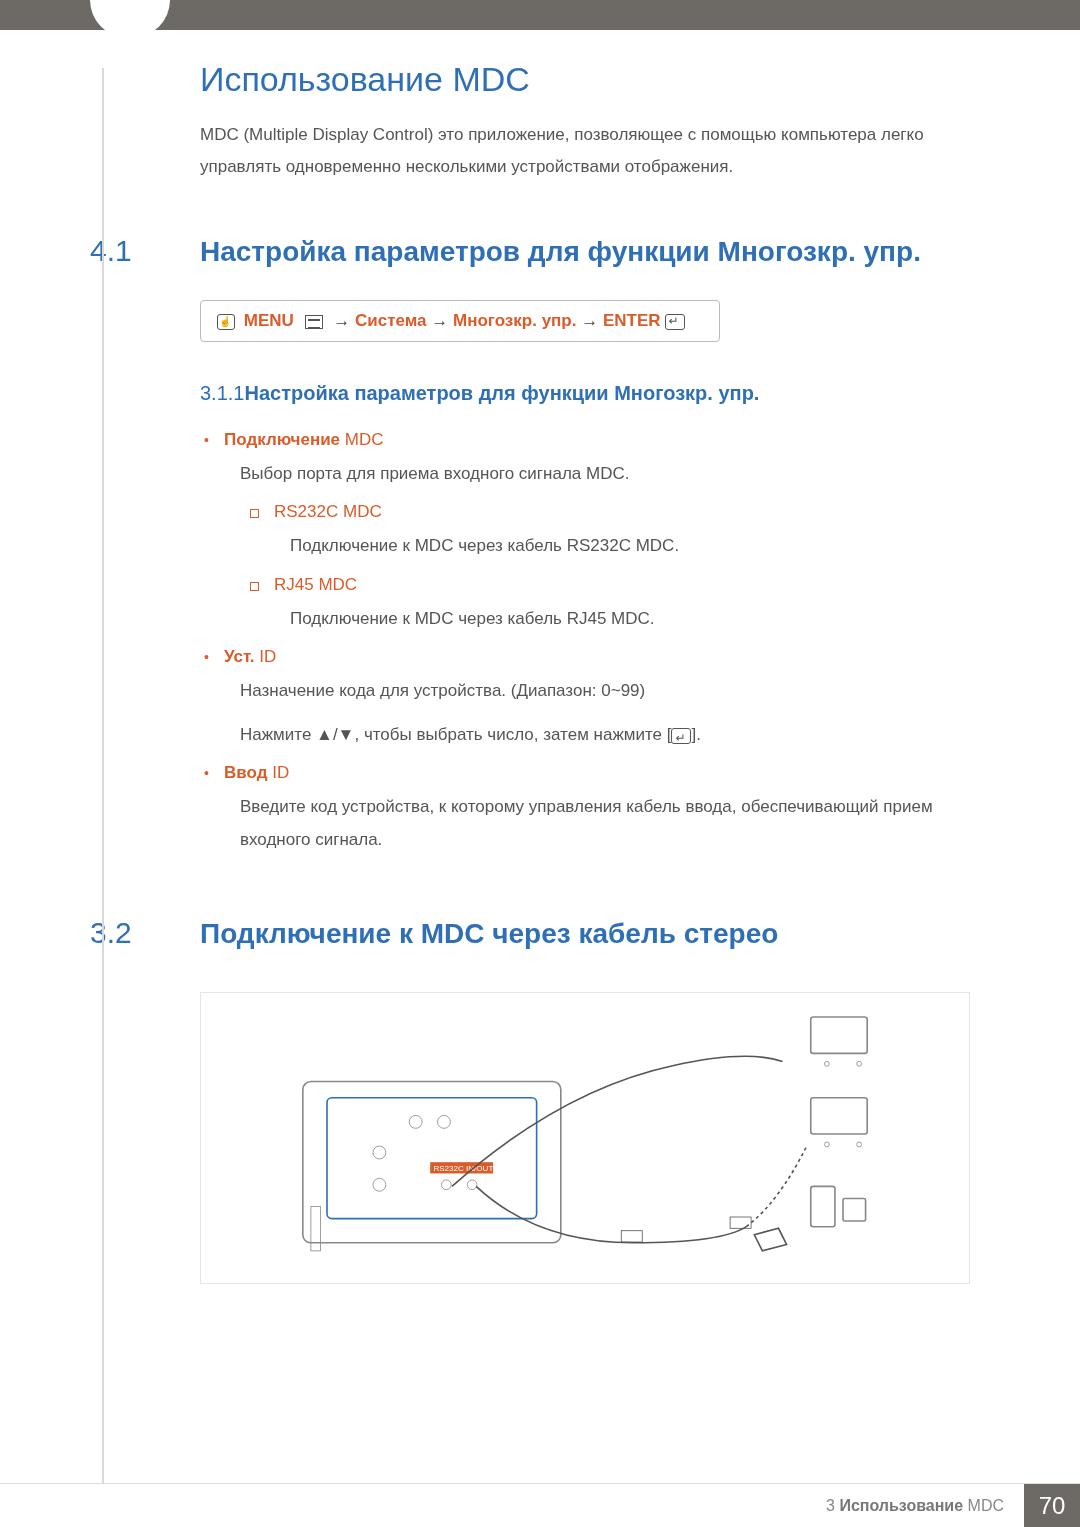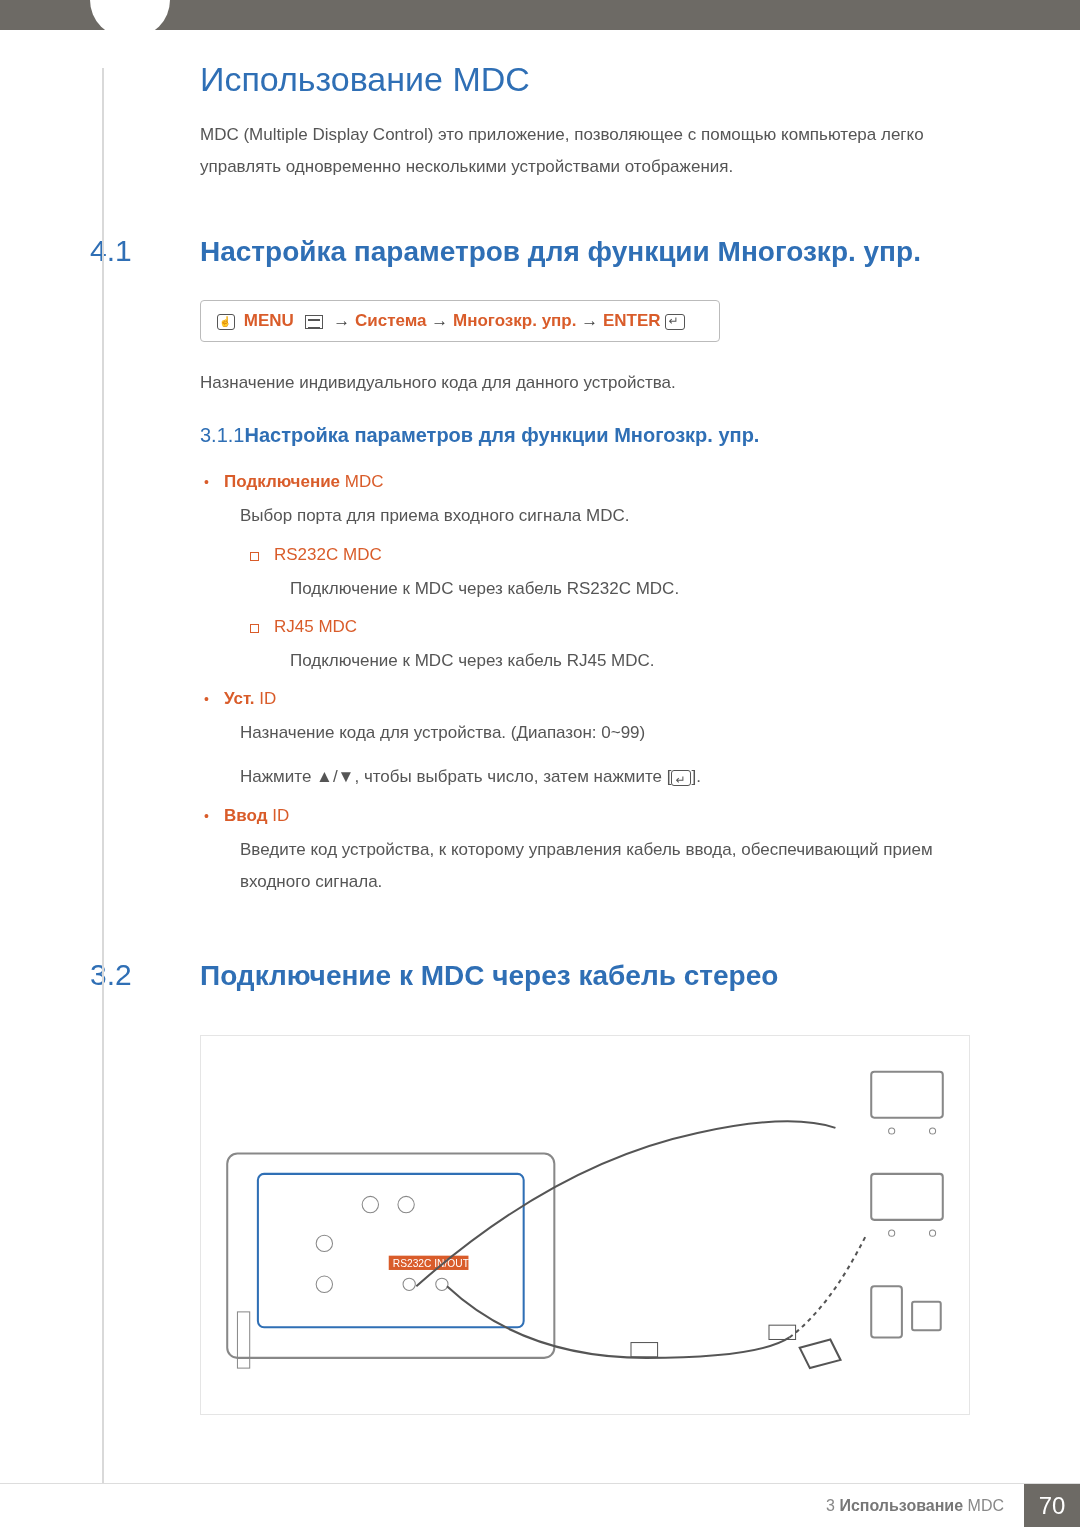--- a/index.html
+++ b/index.html
@@ -176,21 +176,21 @@
     position: absolute;
     left: 3px; top: -2px;
     font-size: 12px;
     color: #555;
   }
   .diagram-wrap {
     margin: 40px 110px 0 200px;
     border: 1px solid #e5e5e5;
     padding: 16px;
     position: relative;
-    height: 380px;
+    height: 292px;
   }
   .diagram-wrap svg { width: 100%; height: 100%; }
   .footer {
     position: absolute;
     bottom: 0;
     left: 0; right: 0;
     height: 44px;
     border-top: 1px solid #ddd;
     display: flex;
     justify-content: flex-end;
@@ -246,21 +246,20 @@
       <span class="orange">MENU</span>
       <span class="icon-menu"></span>
       <span class="black">→</span>
       <span class="orange"> <span>Система</span> </span>
       <span class="black">→</span>
       <span class="orange"> <span>Многозкр. упр.</span> </span>
       <span class="black">→</span>
       <span class="orange">ENTER</span><span class="icon-enter"></span>
     </div>
 
-    <p class="para">Назначение индивидуального кода для данного устройства.</p>
 
     <div class="subsection">
       <span class="num">3.1.1</span><span>Настройка параметров для функции Многозкр. упр.</span>
     </div>
 
     
     <div class="bullet-1">
       <span class="head"><span>Подключение</span><span class="mdc"> MDC</span></span>
       <p class="desc">
         <span>Выбор порта для приема входного сигнала </span><span>MDC</span><span>.</span>

